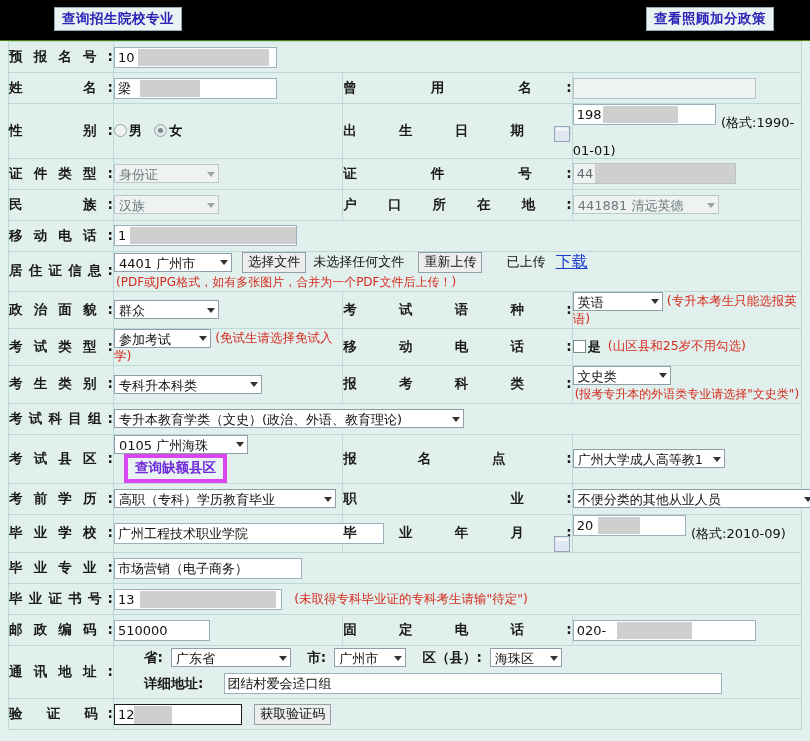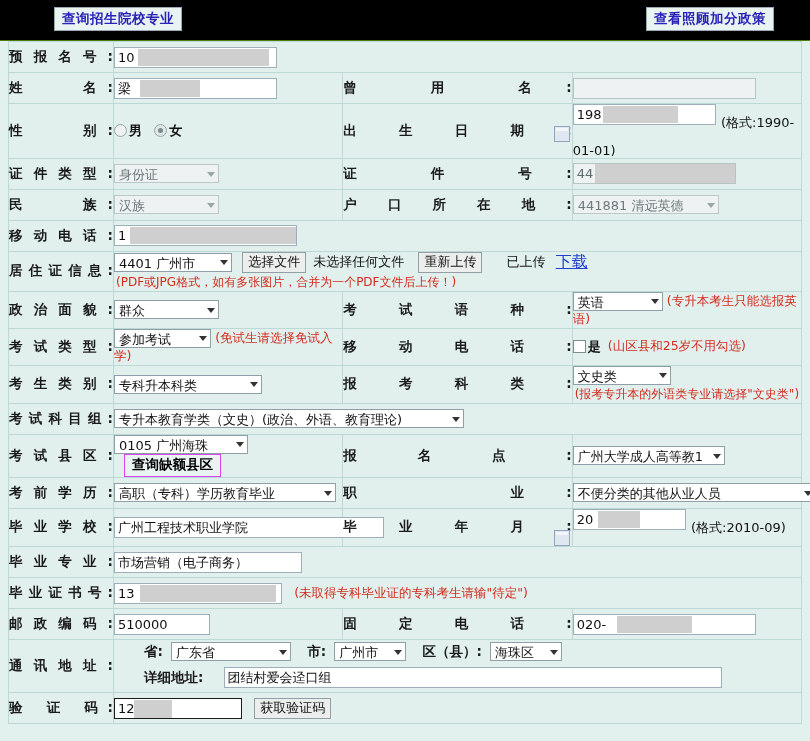--- a/index.html
+++ b/index.html
@@ -134,23 +134,23 @@
     font-size:13px;
     font-family:"DejaVu Sans","Liberation Sans",sans-serif;
     padding:1px 5px 2px 5px;
     line-height:16px;
     vertical-align:middle;
     cursor:pointer;
     color:#111;
     white-space:nowrap;
   }
   .linkbtn{
-    border:1px solid #d946ef;
+    border:4px solid #d946ef;
     background:#e9f3f1;
-    color:#000000;
+    color:#6d28d9;
     font-weight:bold;
     font-size:13.5px;
     padding:2px 7px 3px 7px;
     line-height:16px;
     vertical-align:middle;
     cursor:pointer;
     white-space:nowrap;
   }
   .red{color:#d52b1e;font-size:12.5px;}
   .redhint{color:#d52b1e;font-size:12px;display:block;margin:1px 0 0 2px;}

